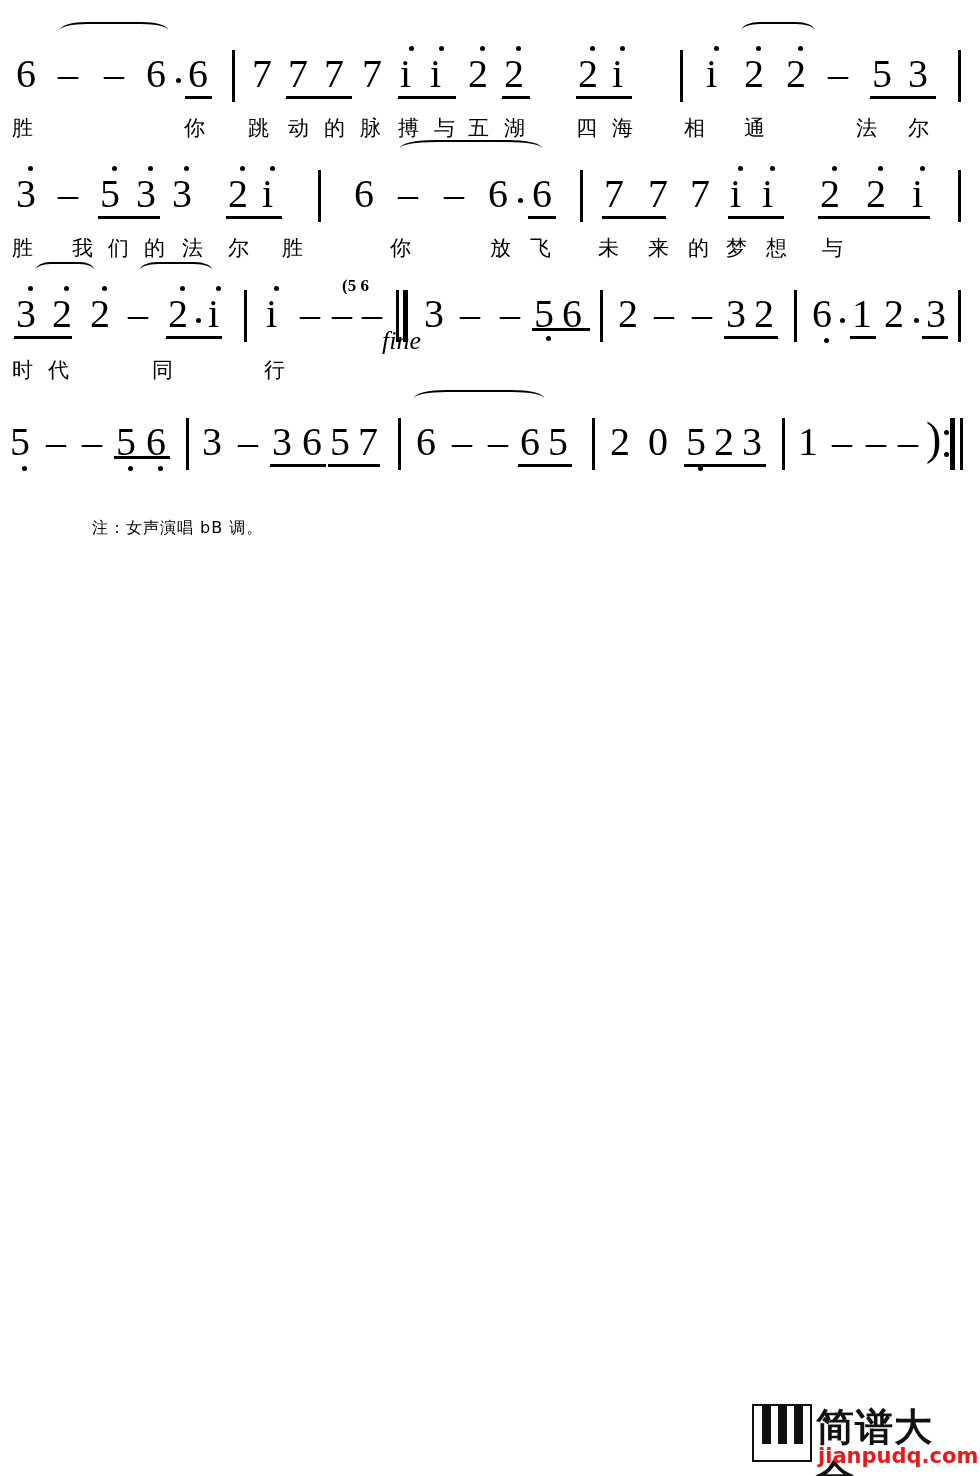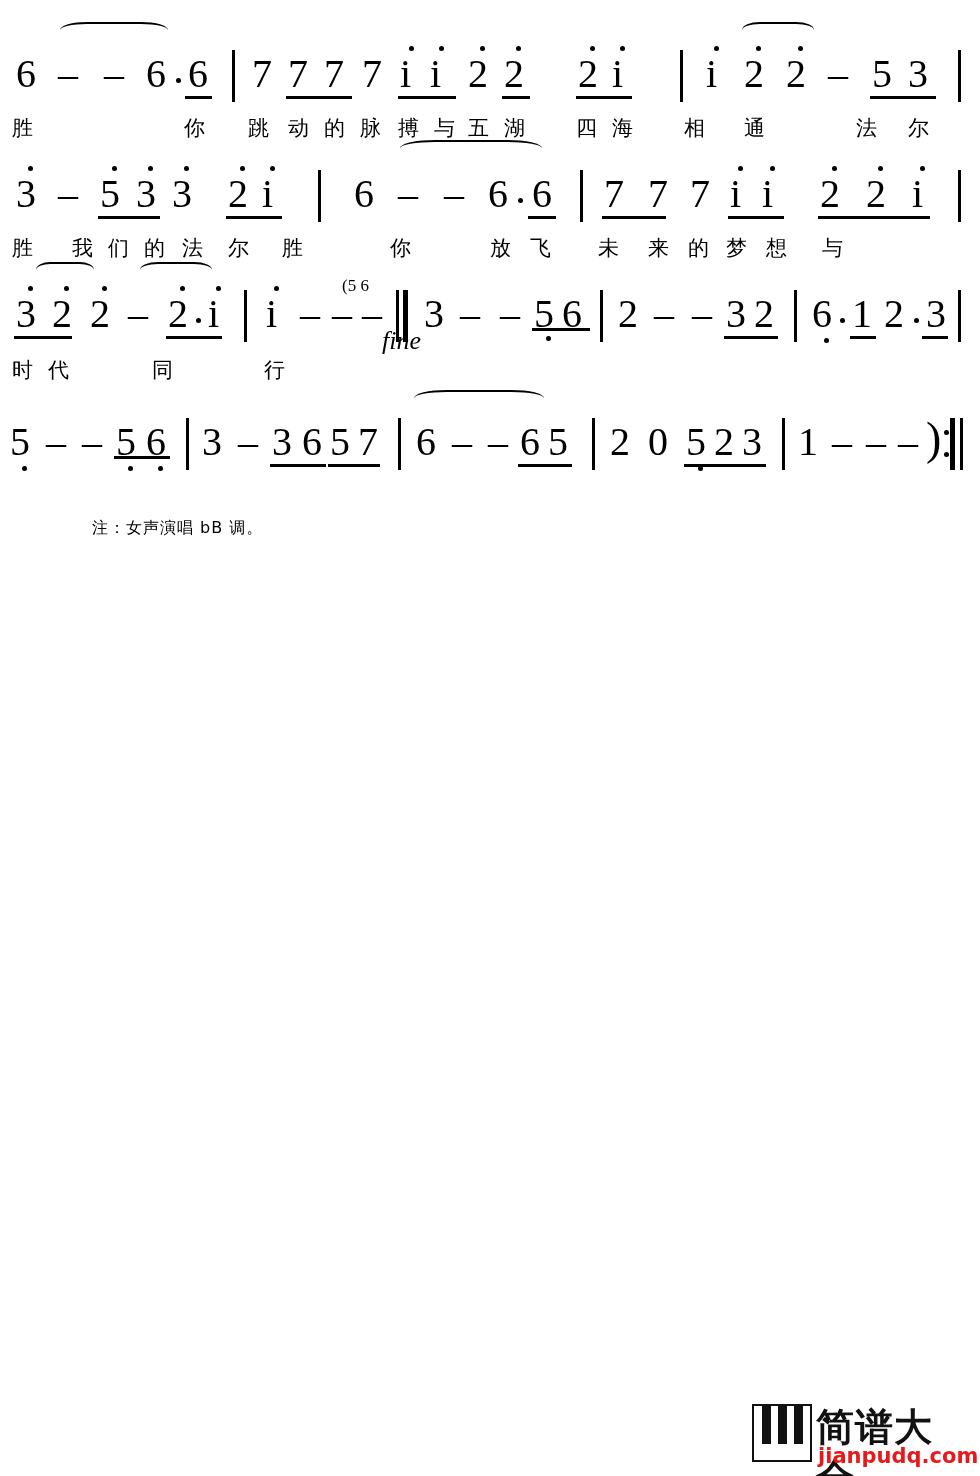--- a/index.html
+++ b/index.html
@@ -210,21 +210,21 @@
 
     <span class="g num" style="left:266px;top:28px;">i</span>
     <span class="dotu" style="left:274px;top:20px;"></span>
     <span class="g num" style="left:300px;top:28px;">–</span>
     <span class="g num" style="left:332px;top:28px;">–</span>
     <span class="g num" style="left:362px;top:28px;">–</span>
 
     <div class="bar" style="left:396px;top:24px;height:52px;"></div>
     <div class="barthick" style="left:403px;top:24px;height:52px;"></div>
 
-    <span class="tiny" style="left:342px;top:10px;">(5 6</span>
+    <span class="tiny" style="left:342px;top:10px;font-weight:bold;">(5 6</span>
     <span class="fine" style="left:382px;top:60px;">fine</span>
 
     <span class="g num" style="left:424px;top:28px;">3</span>
     <span class="g num" style="left:460px;top:28px;">–</span>
     <span class="g num" style="left:500px;top:28px;">–</span>
     <span class="g num" style="left:534px;top:28px;">5</span>
     <span class="dotd" style="left:546px;top:70px;"></span>
     <span class="g num" style="left:562px;top:28px;">6</span>
     <div class="beam" style="left:532px;top:62px;width:58px;"></div>
 

